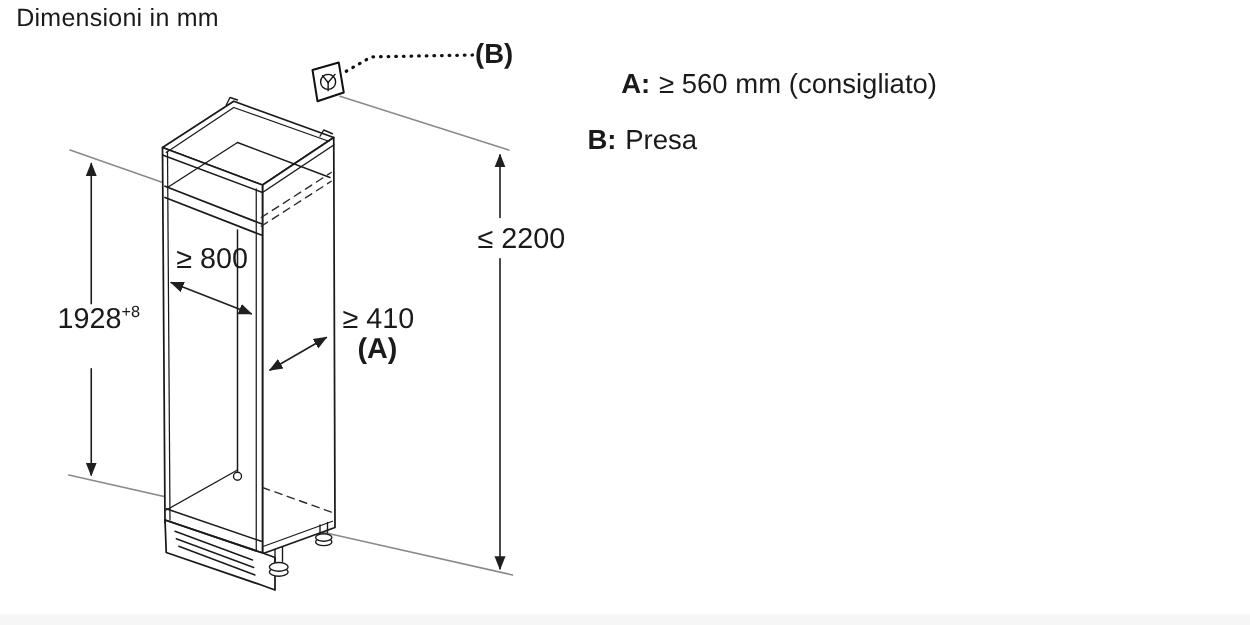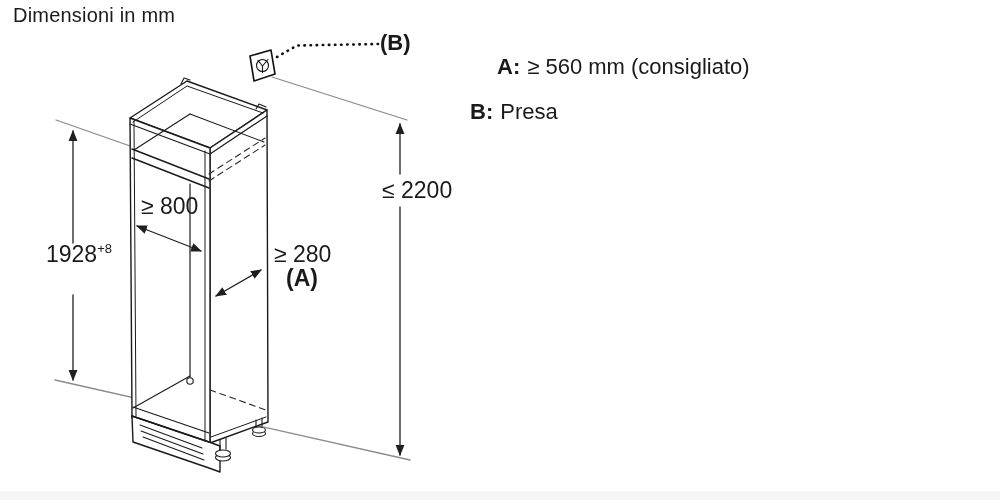--- a/index.html
+++ b/index.html
@@ -125,19 +125,19 @@
   <div class="label legend" style="left:470px;top:101px;">
     <span class="key">B:</span><span>Presa</span>
   </div>
 
   <div class="label dim" style="left:141px;top:195px;">≥ 800</div>
 
   <div class="label dim" style="left:46px;top:243px;">
     <span>1928</span><span class="sup">+8</span>
   </div>
 
-  <div class="label dim" style="left:274px;top:243px;">≥ 280</div>
+  <div class="label dim" style="left:274px;top:243px;">≥ 410</div>
   <div class="label dim bold" style="left:286px;top:267px;">(A)</div>
 
   <div class="label dim" style="left:354px;top:179px;margin-left:28px;">≤ 2200</div>
 
   <div class="bottom-edge"></div>
 </div>
 
 </body></html>

